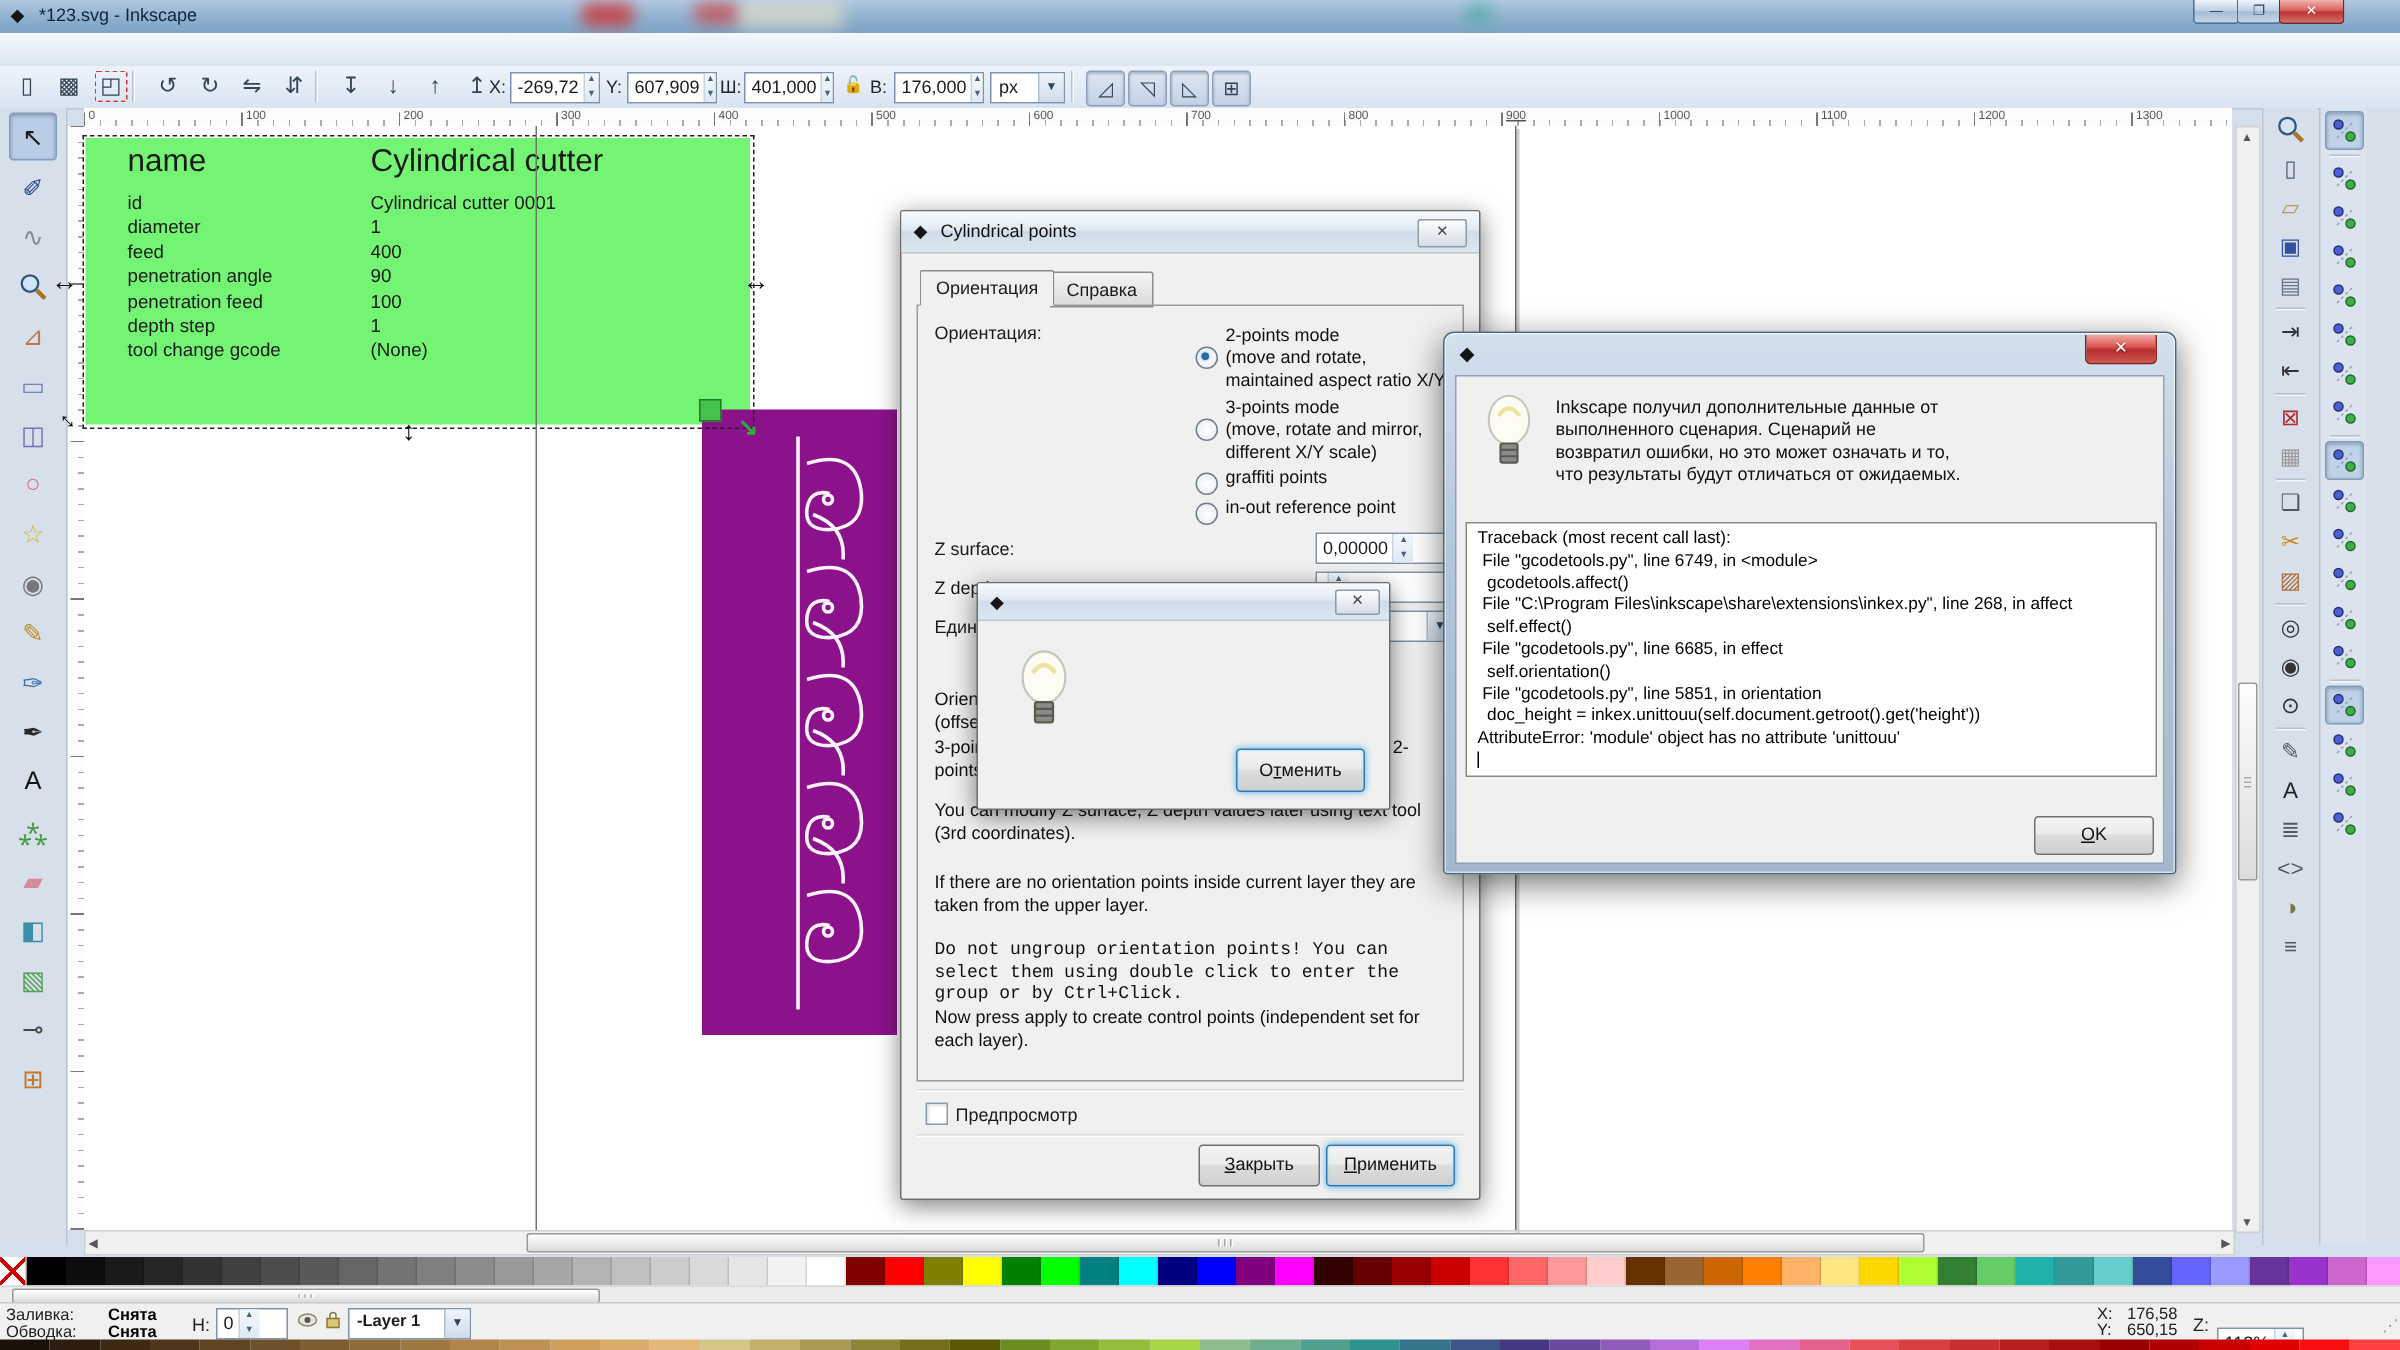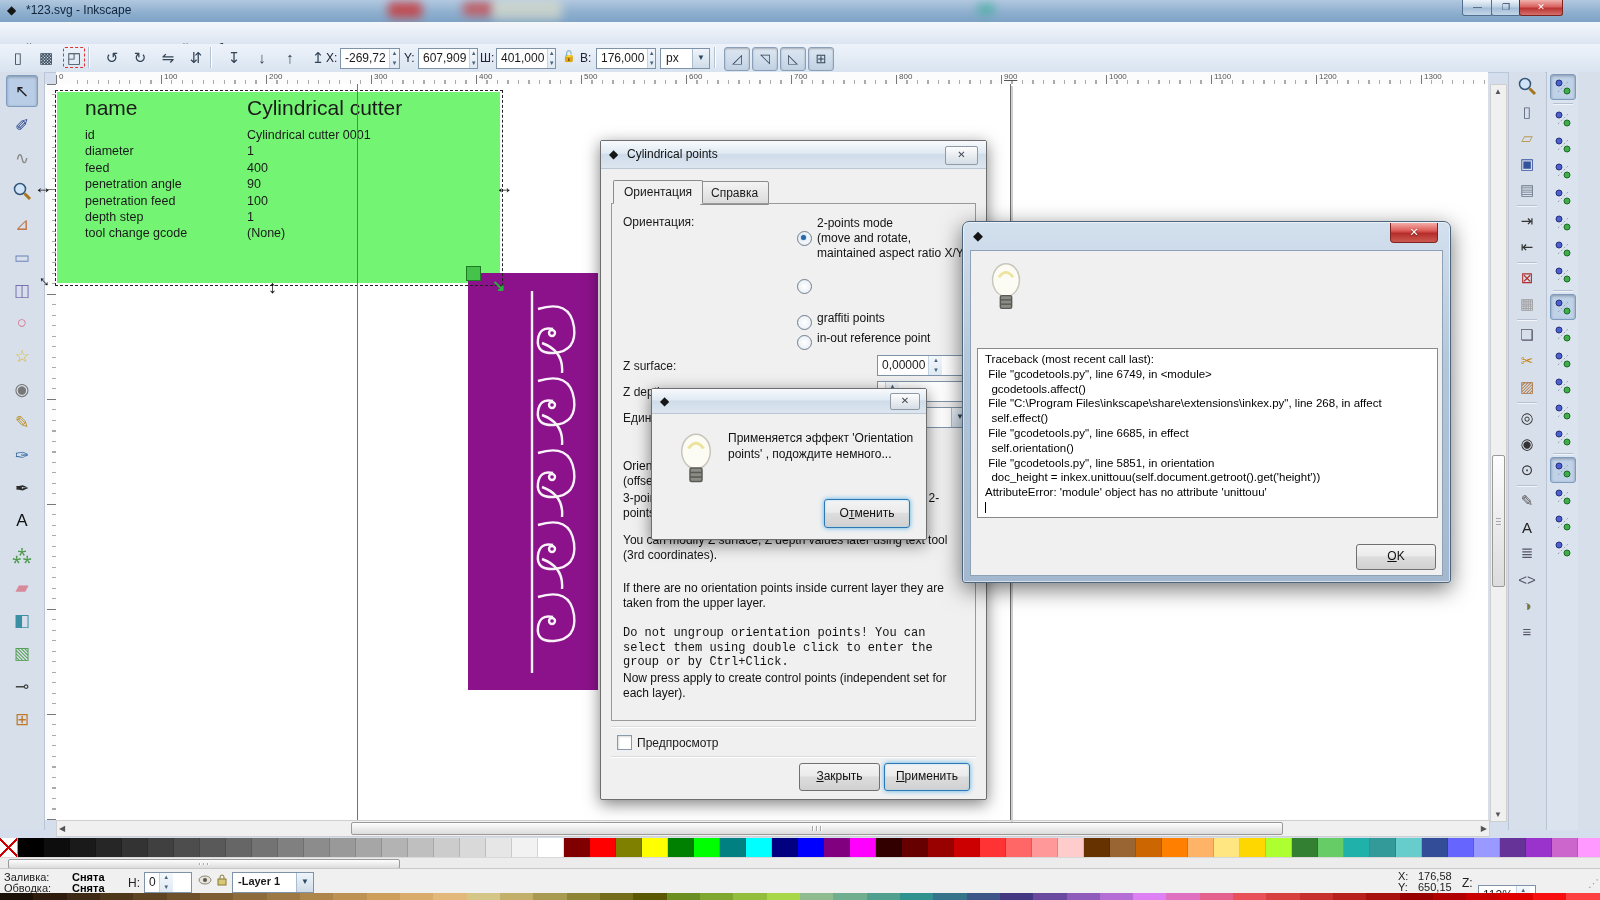--- a/index.html
+++ b/index.html
@@ -710,58 +710,63 @@
   <div class="checkbox" style="left:16px;top:594px"></div>
   <span class="abs" style="left:36px;top:595px;font-size:12px">Предпросмотр</span>
   <div class="sepline" style="left:10px;top:615px;width:365px"></div>
   <div class="win-btn" style="left:198px;top:622px;width:79px;line-height:25px"><u>З</u>акрыть</div>
   <div class="win-btn focus" style="left:283px;top:622px;width:84px;line-height:25px"><u>П</u>рименить</div>
 <div class="radio sel" style="left: 196px; top: 90px;"></div>
     <div class="rlines" style="left: 216px; top: 75px; white-space: pre;">2-points mode
 (move and rotate,
 maintained aspect ratio X/Y)</div>
     <div class="radio" style="left: 196px; top: 138px;"></div>
+    <div class="rlines" style="left: 216px; top: 123px; white-space: pre;">3-points mode
+(move, rotate and mirror,
+different X/Y scale)</div>
     <div class="radio" style="left: 196px; top: 174px;"></div>
     <div class="rlines" style="left: 216px; top: 170px; white-space: pre;">graffiti points</div>
     <div class="radio" style="left: 196px; top: 194px;"></div>
     <div class="rlines" style="left: 216px; top: 190px; white-space: pre;">in-out reference point</div>
   </div>
 
 <div id="dlg-progress" class="abs dlg">
   <div class="dlg-title" style="height:24px">
     <span class="ico" style="top:5px">◆</span>
     <div class="closebtn" style="right:6px;top:4px;width:28px;height:15px;line-height:14px">✕</div>
   </div>
   <span class="abs" style="left:26px;top:44px">
     <svg width="36" height="58" viewBox="0 0 24 38">
       <ellipse cx="12" cy="12" rx="9.5" ry="11.5" fill="#fcfcf4" stroke="#c6c6ba"></ellipse>
       <path d="M7 10 q5 -7 10 0" stroke="#ece49e" stroke-width="2" fill="none"></path>
       <rect x="8" y="23" width="8" height="9" rx="1" fill="#8c8c86" stroke="#5a5a55"></rect>
       <line x1="8" y1="26" x2="16" y2="26" stroke="#5a5a55"></line>
       <line x1="8" y1="29" x2="16" y2="29" stroke="#5a5a55"></line>
     </svg>
   </span>
-  <div id="prog-text" style="left:76px;top:42px;width:190px">Применяется эффект 'Orientation
-points' , подождите немного...</div>
   <div class="win-btn focus" style="left:172px;top:110px;width:84px;height:27px;line-height:26px">О<u>т</u>менить</div>
 </div>
 
 <div id="dlg-error" class="abs">
   <span class="abs" style="left:10px;top:6px;font-size:13px;color:#141414">◆</span>
   <div class="redclose" style="right:12px">✕</div>
   <div id="err-body"></div>
   <span class="abs" style="left:26px;top:40px">
     <svg width="34" height="56" viewBox="0 0 24 38">
       <ellipse cx="12" cy="12" rx="9.5" ry="11.5" fill="#fcfcf4" stroke="#c6c6ba"></ellipse>
       <path d="M7 10 q5 -7 10 0" stroke="#ece49e" stroke-width="2" fill="none"></path>
       <rect x="8" y="23" width="8" height="9" rx="1" fill="#8c8c86" stroke="#5a5a55"></rect>
       <line x1="8" y1="26" x2="16" y2="26" stroke="#5a5a55"></line>
       <line x1="8" y1="29" x2="16" y2="29" stroke="#5a5a55"></line>
     </svg>
   </span>
+  <div id="err-text" style="left:74px;top:42px;width:396px">Inkscape получил дополнительные данные от
+выполненного сценария. Сценарий не
+возвратил ошибки, но это может означать и то,
+что результаты будут отличаться от ожидаемых.</div>
   <div id="traceback" style="left:14px;top:126px;width:445px;height:162px">Traceback (most recent call last):
  File "gcodetools.py", line 6749, in &lt;module&gt;
   gcodetools.affect()
  File "C:\Program Files\inkscape\share\extensions\inkex.py", line 268, in affect
   self.effect()
  File "gcodetools.py", line 6685, in effect
   self.orientation()
  File "gcodetools.py", line 5851, in orientation
   doc_height = inkex.unittouu(self.document.getroot().get('height'))
 AttributeError: 'module' object has no attribute 'unittouu'

